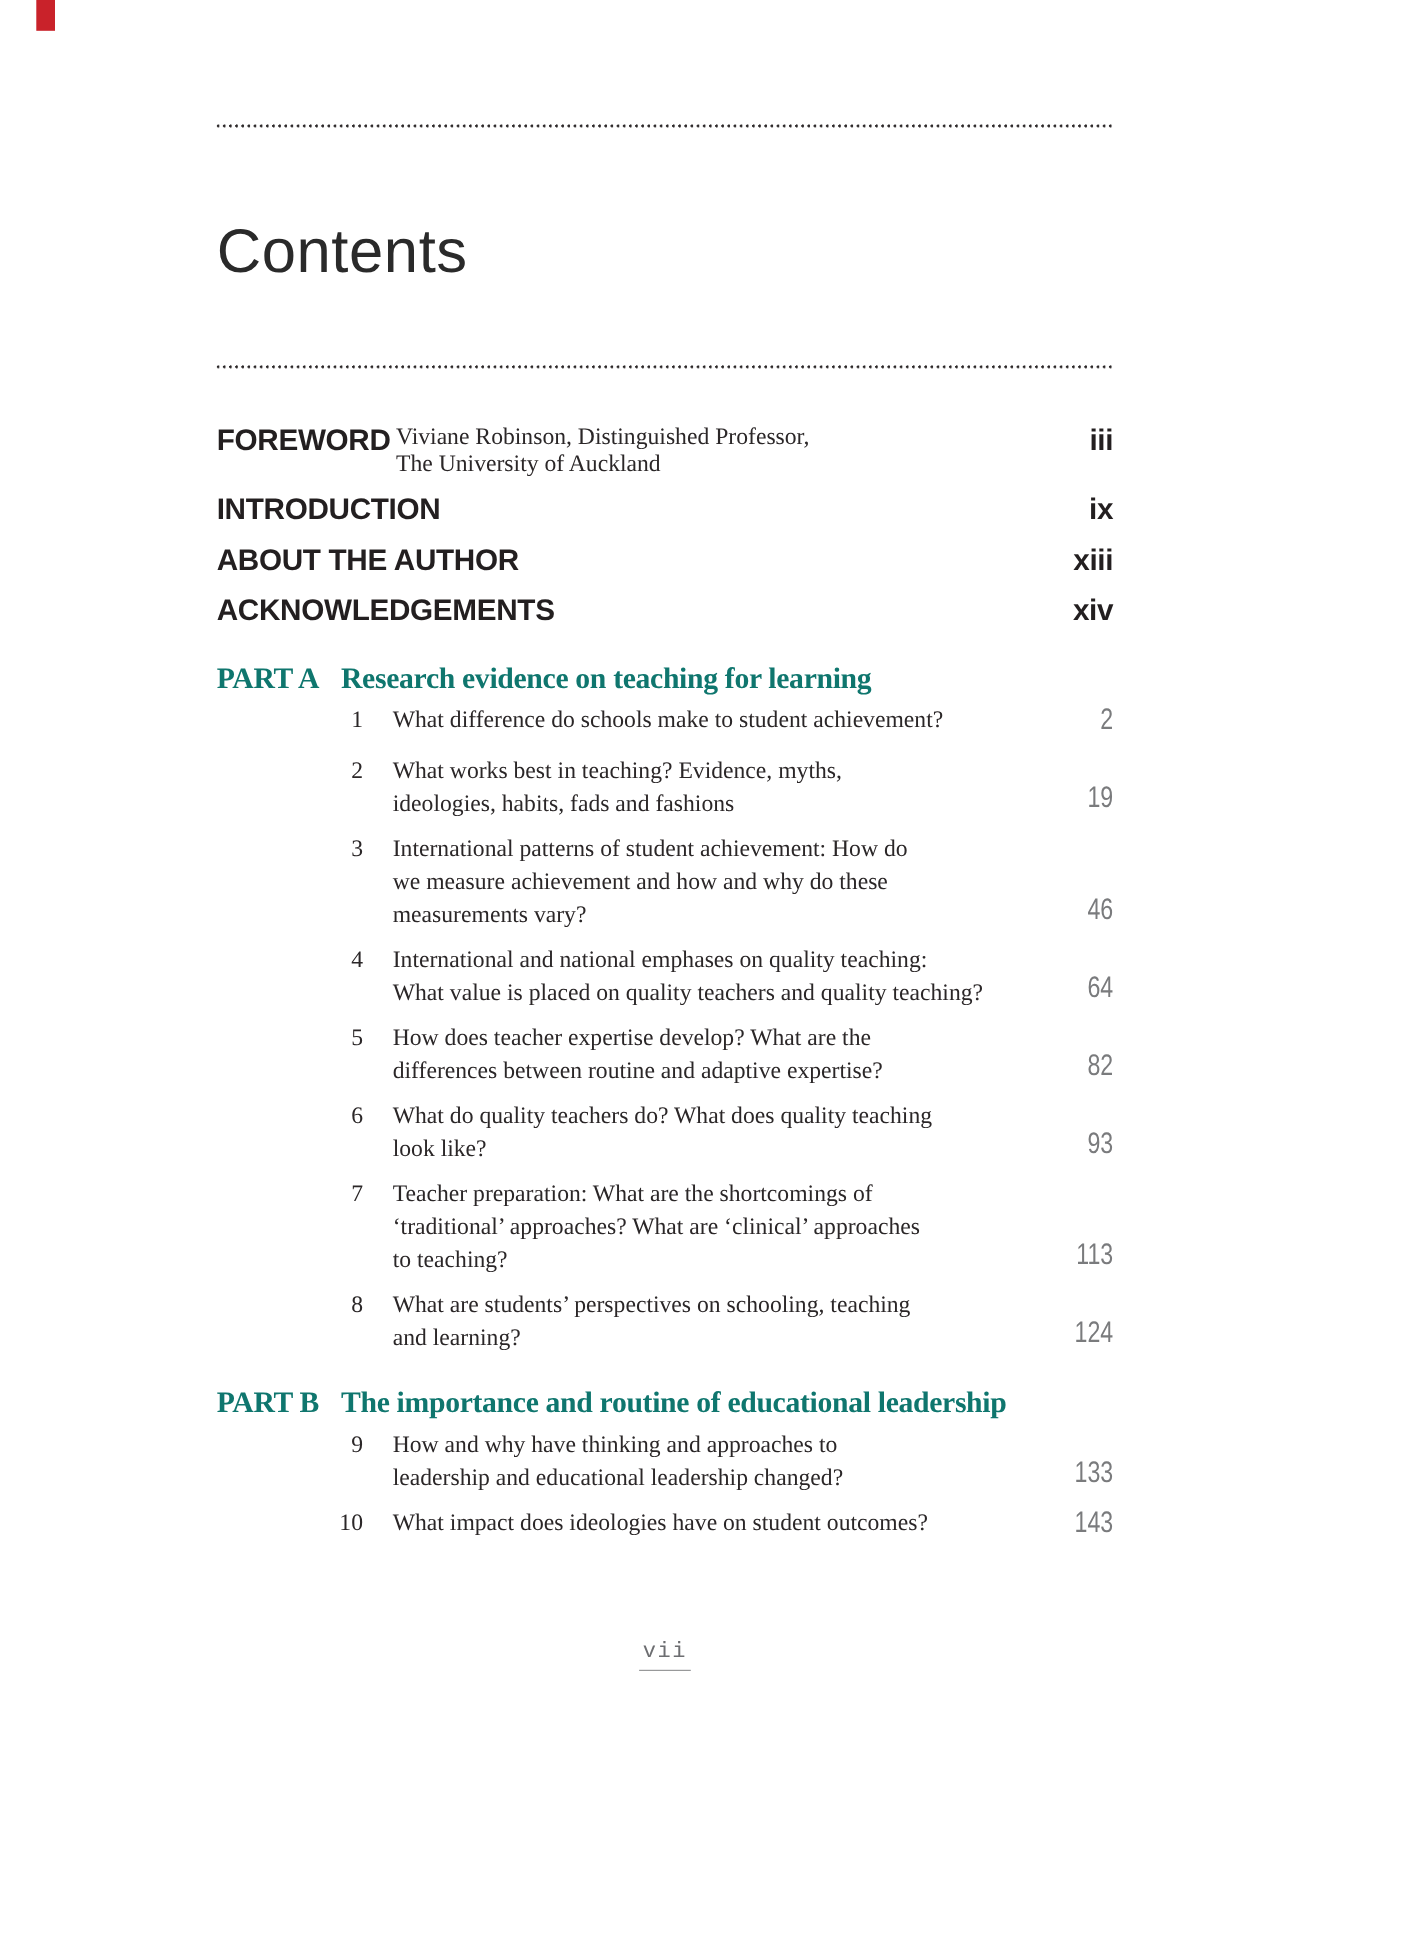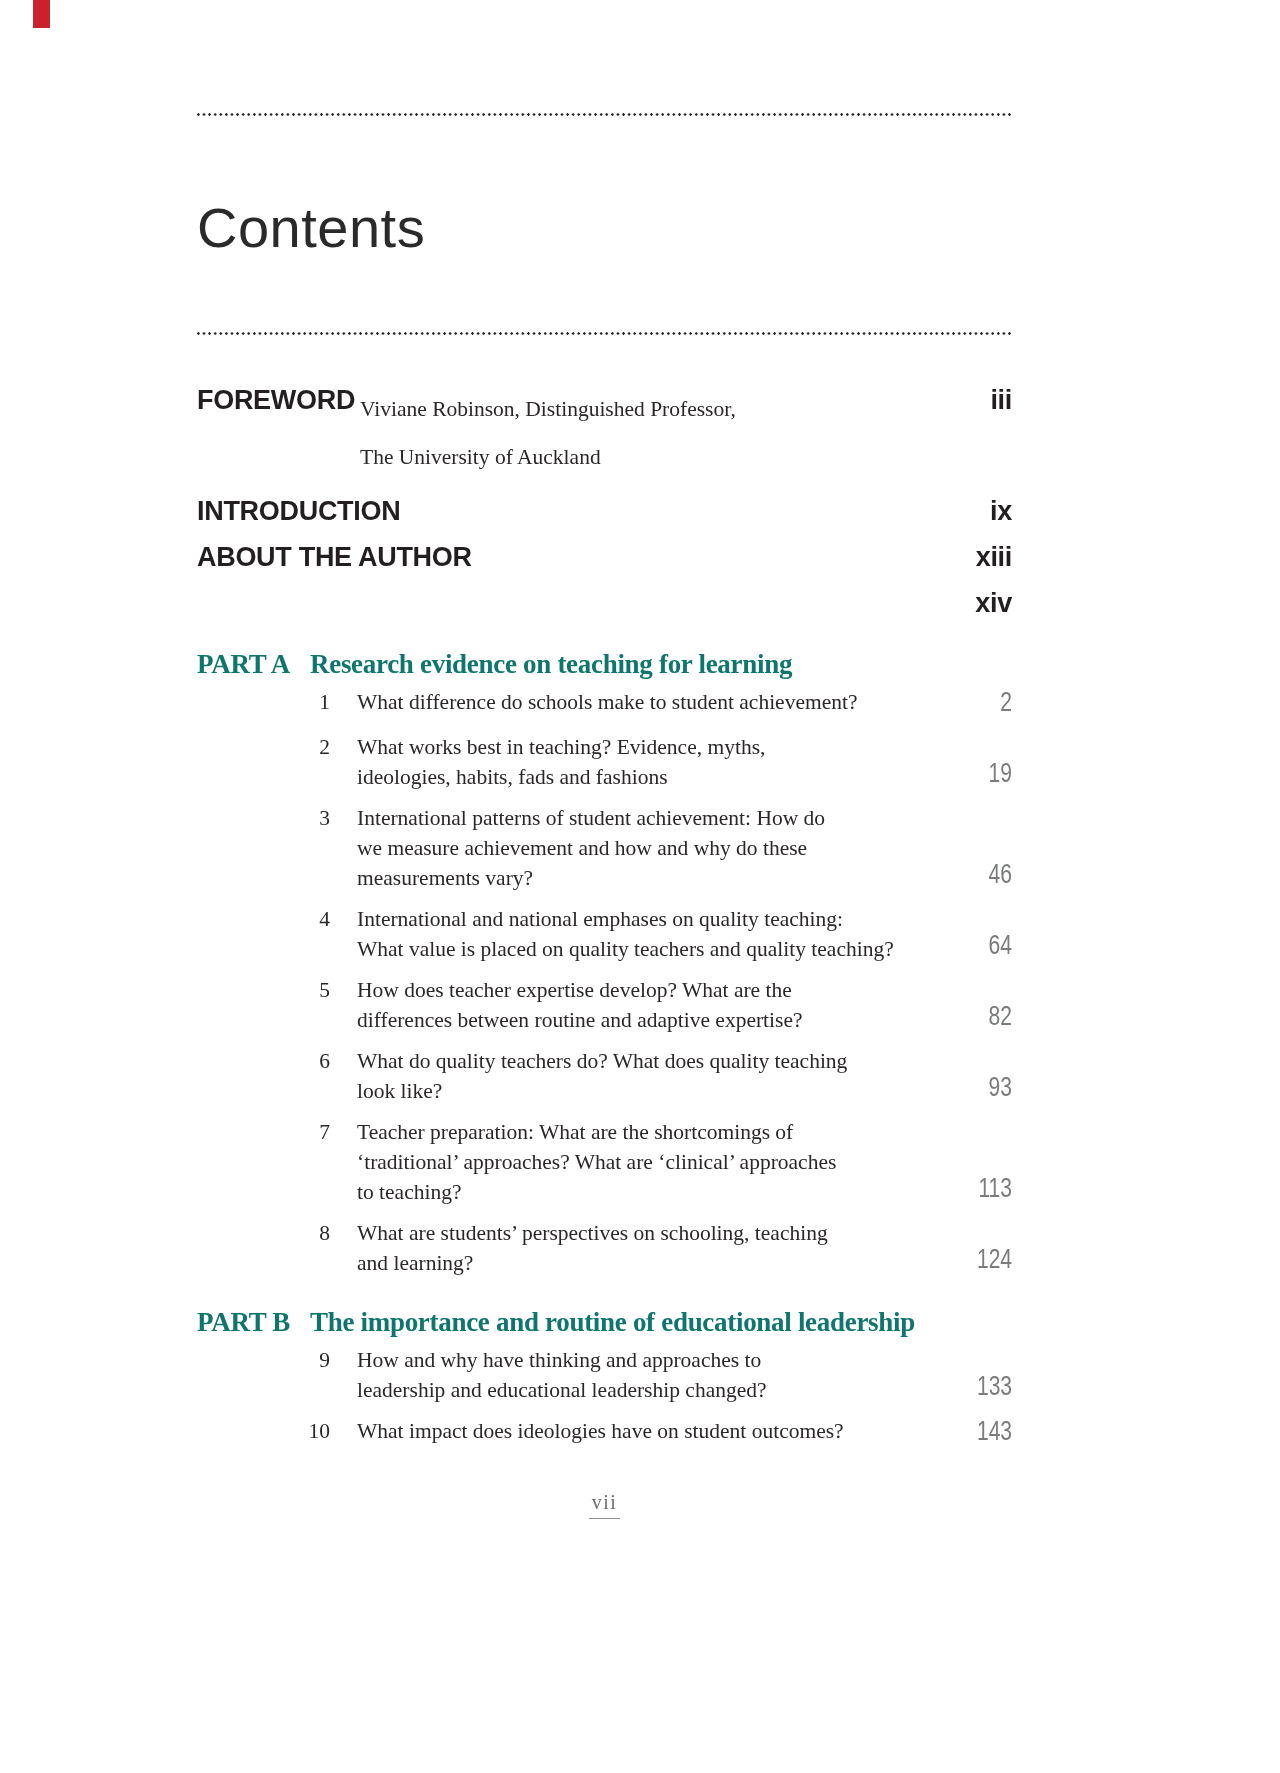--- a/index.html
+++ b/index.html
@@ -41,21 +41,21 @@
     min-width:163px;
     font-family:"Liberation Sans", sans-serif;
     font-weight:bold;
     font-size:27px;line-height:32px;
     letter-spacing:-0.3px;
     color:#231f20;
     white-space:nowrap;
   }
   .fm-detail{
     flex:1;
-    font-size:21.5px;line-height:48px;
+    font-size:21.5px;line-height:24px;
     white-space:pre-line;
     padding-top:1px;
   }
   .fm-page{
     margin-left:12px;
     font-family:"Liberation Sans", sans-serif;
     font-weight:bold;
     font-size:27px;line-height:32px;
     letter-spacing:-0.3px;
     color:#231f20;
@@ -103,21 +103,21 @@
     color:#7a7b7d;
     transform:scaleX(0.78);
     transform-origin:100% 50%;
   }
   .footer{
     position:absolute;left:197px;top:1490px;width:815px;
     text-align:center;
   }
   .footer-num{
     display:inline-block;
-    font-family:Liberation Serif, serif;
+    font-family:Liberation Mono, monospace;
     font-size:20px;line-height:24px;
     letter-spacing:1.5px;
     color:#6d6e71;
     border-bottom:1px solid #8d8e90;
     padding:0 3px 4px 3px;
   }
 </style>
 </head>
 <body>
 
@@ -142,20 +142,21 @@
         <div class="fm-label">INTRODUCTION</div>
         <div class="fm-detail"></div>
         <div class="fm-page">ix</div>
       </div>
       <div class="fm-row">
         <div class="fm-label">ABOUT THE AUTHOR</div>
         <div class="fm-detail"></div>
         <div class="fm-page">xiii</div>
       </div>
       <div class="fm-row">
+        <div class="fm-label">ACKNOWLEDGEMENTS</div>
         <div class="fm-detail"></div>
         <div class="fm-page">xiv</div>
       </div>
     </div>
 
     <div class="part-heading">
       <div class="part-label">PART A</div>
       <div class="part-title">Research evidence on teaching for learning</div>
     </div>
 

